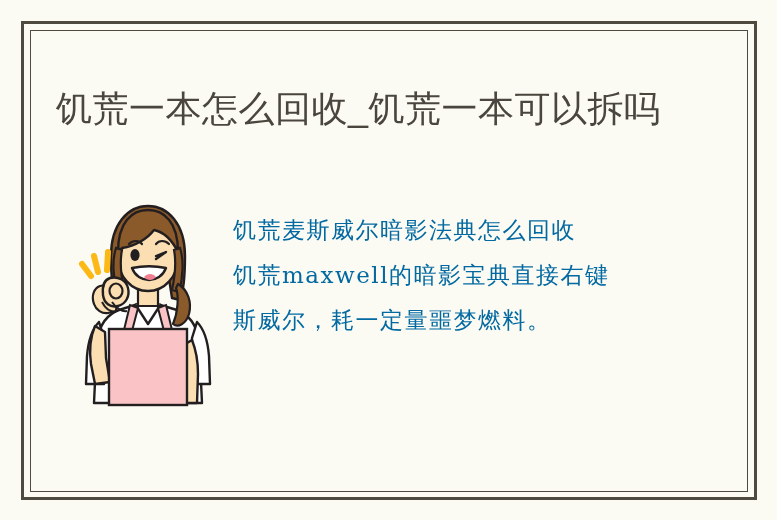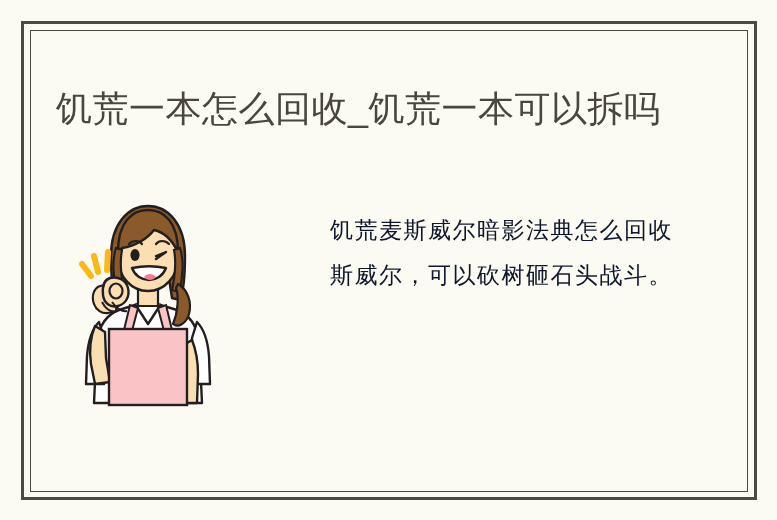--- a/index.html
+++ b/index.html
@@ -94,23 +94,23 @@
 
   
   .body-text {
     position: absolute;
     left: 203px;
     top: 18px;
     width: 440px;
     font-family: "DejaVu Serif", "Liberation Serif", serif;
     font-size: 23px;
     line-height: 45px;
-    color: #0f172a;
+    color: #0369a1;
     letter-spacing: 1.5px;
-    text-align: right;
+    text-align: left;
   }
   .body-line {
     display: block;
     white-space: pre;
   }
 </style>
 </head>
 <body>
 
 <div class="page">
@@ -176,18 +176,19 @@
           </g>
 
           <path d="M10 66 L19 78" stroke="#fcb814" stroke-width="6" stroke-linecap="round"></path>
           <path d="M22 58 L26 74" stroke="#fcb814" stroke-width="6" stroke-linecap="round"></path>
           <path d="M36 54 L35 72" stroke="#fcb814" stroke-width="6" stroke-linecap="round"></path>
         </svg>
       </div>
 
       <div class="body-text">
         <span class="body-line">饥荒麦斯威尔暗影法典怎么回收</span>
-        <span class="body-line">斯威尔，可以砍树砸石头战斗。</span>
+        <span class="body-line">饥荒maxwell的暗影宝典直接右键</span>
+        <span class="body-line">斯威尔，耗一定量噩梦燃料。</span>
       </div>
 
     </div>
   </div>
 </div>
 
 </body></html>

